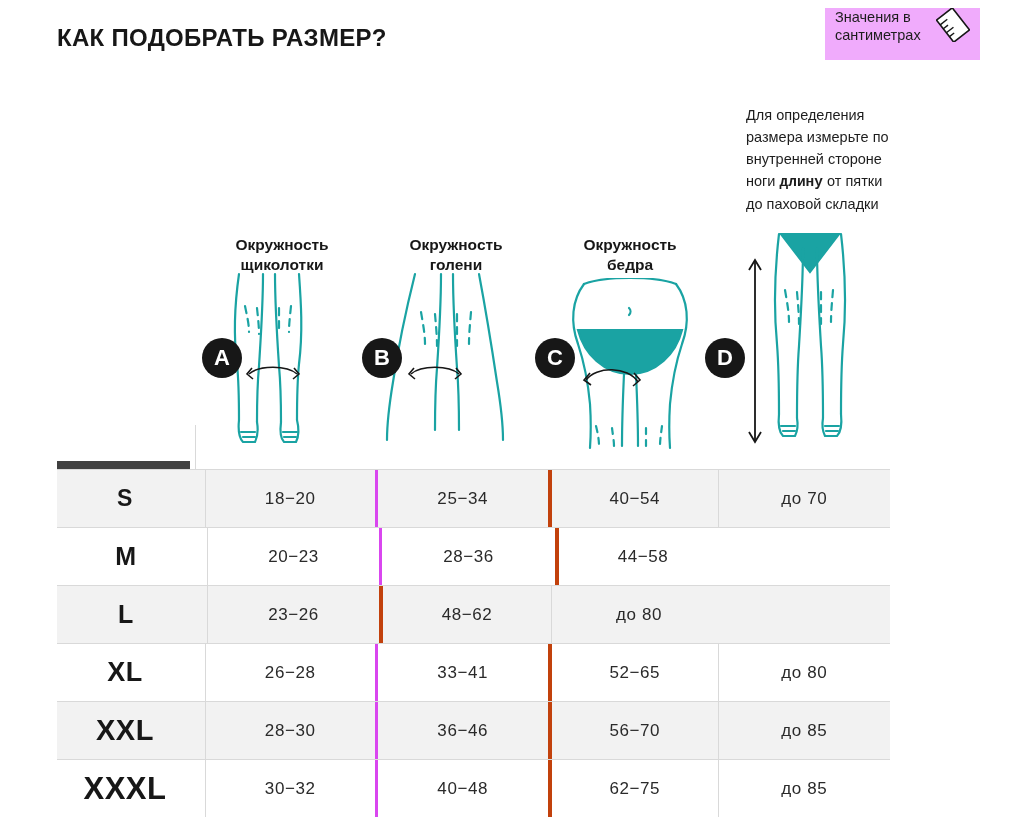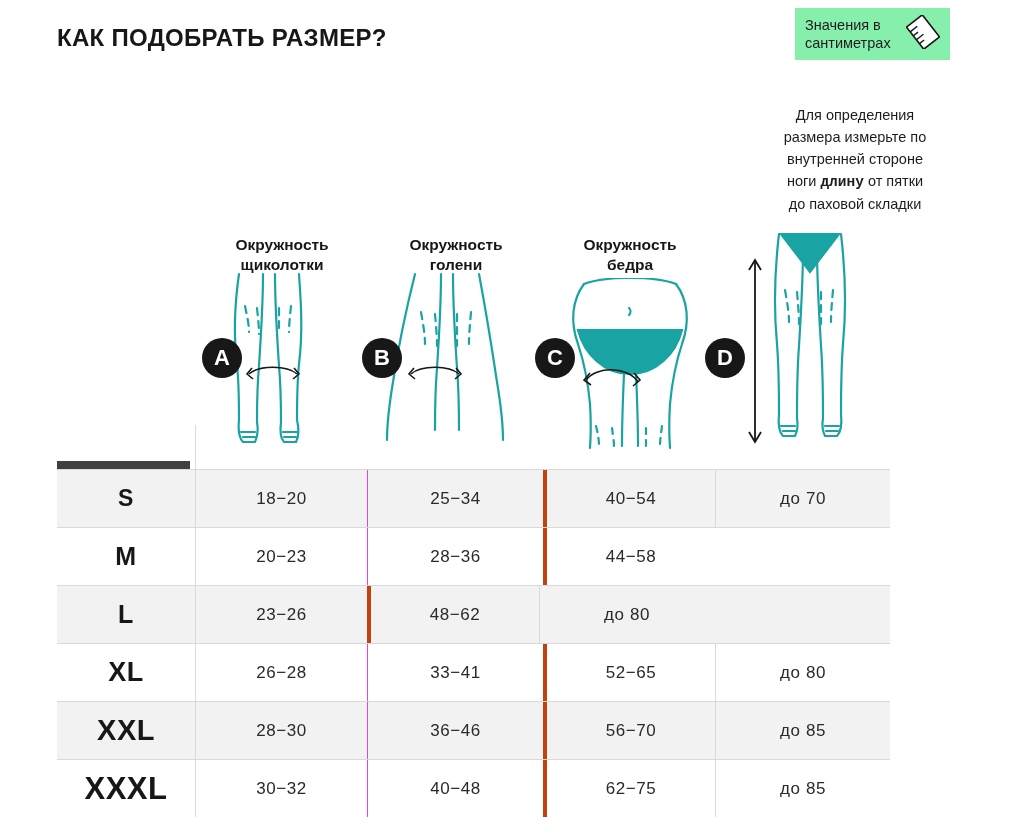--- a/index.html
+++ b/index.html
@@ -26,48 +26,47 @@
     position: absolute;
     left: 57px;
     top: 24px;
     font-size: 24px;
     font-weight: bold;
     letter-spacing: 0.3px;
     color: #171717;
   }
   .units-badge {
     position: absolute;
-    right: 71px;
+    right: 41px;
     top: 8px;
     width: 155px;
     height: 52px;
-    background: #86efac;
-    display: flex;
-    align-items: center;
+    background: #f0abfc;
+    display: flex;
     padding: 0 10px;
     box-sizing: border-box;
   }
   .units-badge .units-text {
     font-size: 14.5px;
     line-height: 1.25;
     color: #1d1d1d;
     width: 104px;
   }
   .units-badge .ruler-icon {
     margin-left: 2px;
     display: block;
   }
 
   
   .note {
     position: absolute;
     right: 57px;
     top: 104px;
     width: 218px;
-    text-align: center;
+    text-align: left;
     font-size: 14.5px;
     line-height: 1.52;
     color: #1d1d1d;
   }
   .note b { font-weight: bold; font-family: Liberation Mono, monospace; }
 
   
   .col-head {
     position: absolute;
     text-align: center;
@@ -158,22 +157,22 @@
     font-weight: bold;
     letter-spacing: 0.5px;
     color: #171717;
   }
   .row .cell.size.s { font-size: 23px; }
   .row .cell.size.m { font-size: 25px; }
   .row .cell.size.l { font-size: 25px; }
   .row .cell.size.xl { font-size: 27px; }
   .row .cell.size.xxl { font-size: 29px; }
   .row .cell.size.xxxl { font-size: 31px; }
-  .row .cell.v1 { width: 172px; border-left: 1px solid #d9d9d9; }
-  .row .cell.v2 { width: 176px; border-left: 1px solid #d946ef; }
+  .row .cell.v1 { width: 172px; border-left: 1px solid #d9d9d9; margin-left: 12px; }
+  .row .cell.v2 { width: 176px; border-left: 3px solid #d946ef; }
   .row .cell.v3 { width: 172px; border-left: 4px solid #c2410c; }
   .row .cell.v4 { width: 175px; border-left: 1px solid #d9d9d9; text-align: right; }
   .vline {
     position: absolute;
     width: 1px;
     background: #d9d9d9;
   }
   #vline-a { left: 138px; top: 0; height: 44px; }
 </style>
 </head>

